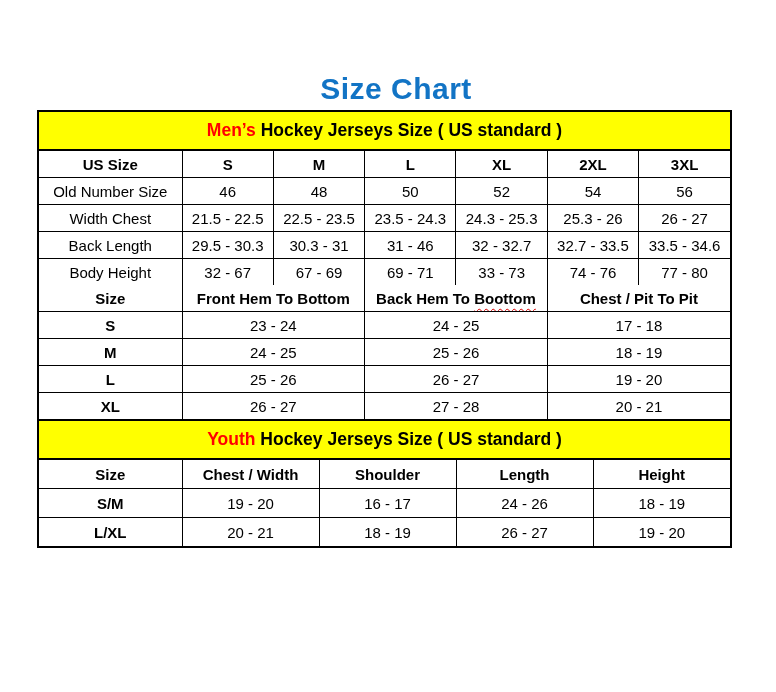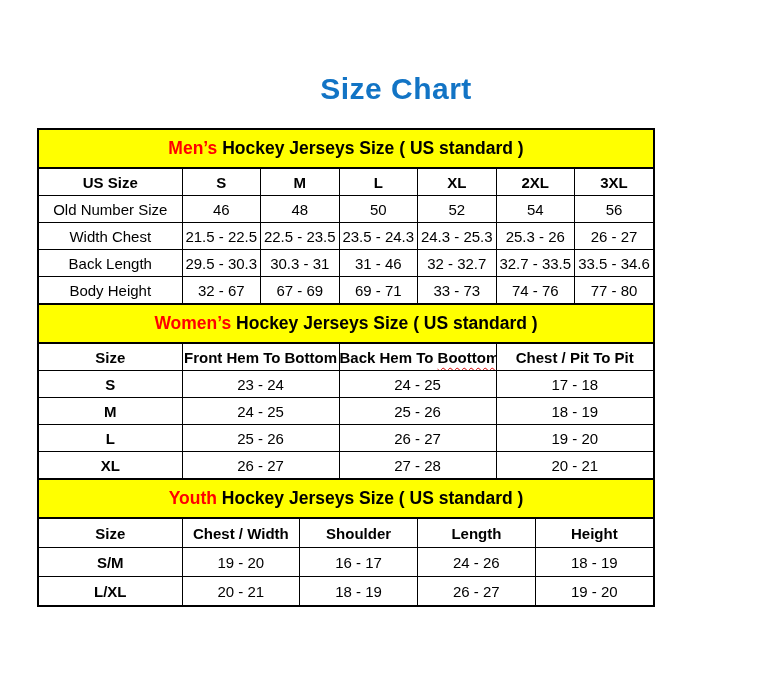--- a/index.html
+++ b/index.html
@@ -6,21 +6,21 @@
   body {
     width:776px; height:692px; background:#ffffff; position:relative;
     font-family:"Liberation Sans", sans-serif; color:#000;
   }
   .title {
     position:absolute; top:64px; left:0; width:776px; margin:8px;
     text-align:center; font-size:30px; font-weight:bold; color:#1274C5;
     letter-spacing:0.5px;
   }
   .chart-box {
-    position:absolute; left:37px; top:128px; width:618px;
+    position:absolute; left:37px; top:110px; width:695px;
     border:2.5px solid #000; box-sizing:border-box; background:#fff;
   }
   .section-head {
     background:#FFFF00; text-align:center; font-weight:bold;
     font-size:17.5px; height:37px; line-height:37px;
     border-top:2px solid #000; border-bottom:2px solid #000;
   }
   .section-head.first { border-top:none; }
   .accent { color:#FF0000; }
   table { width:100%; border-collapse:collapse; table-layout:fixed; }
@@ -106,21 +106,20 @@
           <td>32 - 67</td>
           <td>67 - 69</td>
           <td>69 - 71</td>
           <td>33 - 73</td>
           <td>74 - 76</td>
           <td>77 - 80</td>
         </tr>
       </tbody>
     </table>
 
-    <div class="section-head"><span class="accent">Women’s</span><span> Hockey Jerseys Size ( US standard )</span></div>
 
     <table class="womens">
       <colgroup>
           <col class="c0">
           <col>
           <col>
           <col>
         </colgroup>
       <tbody>
         <tr>

